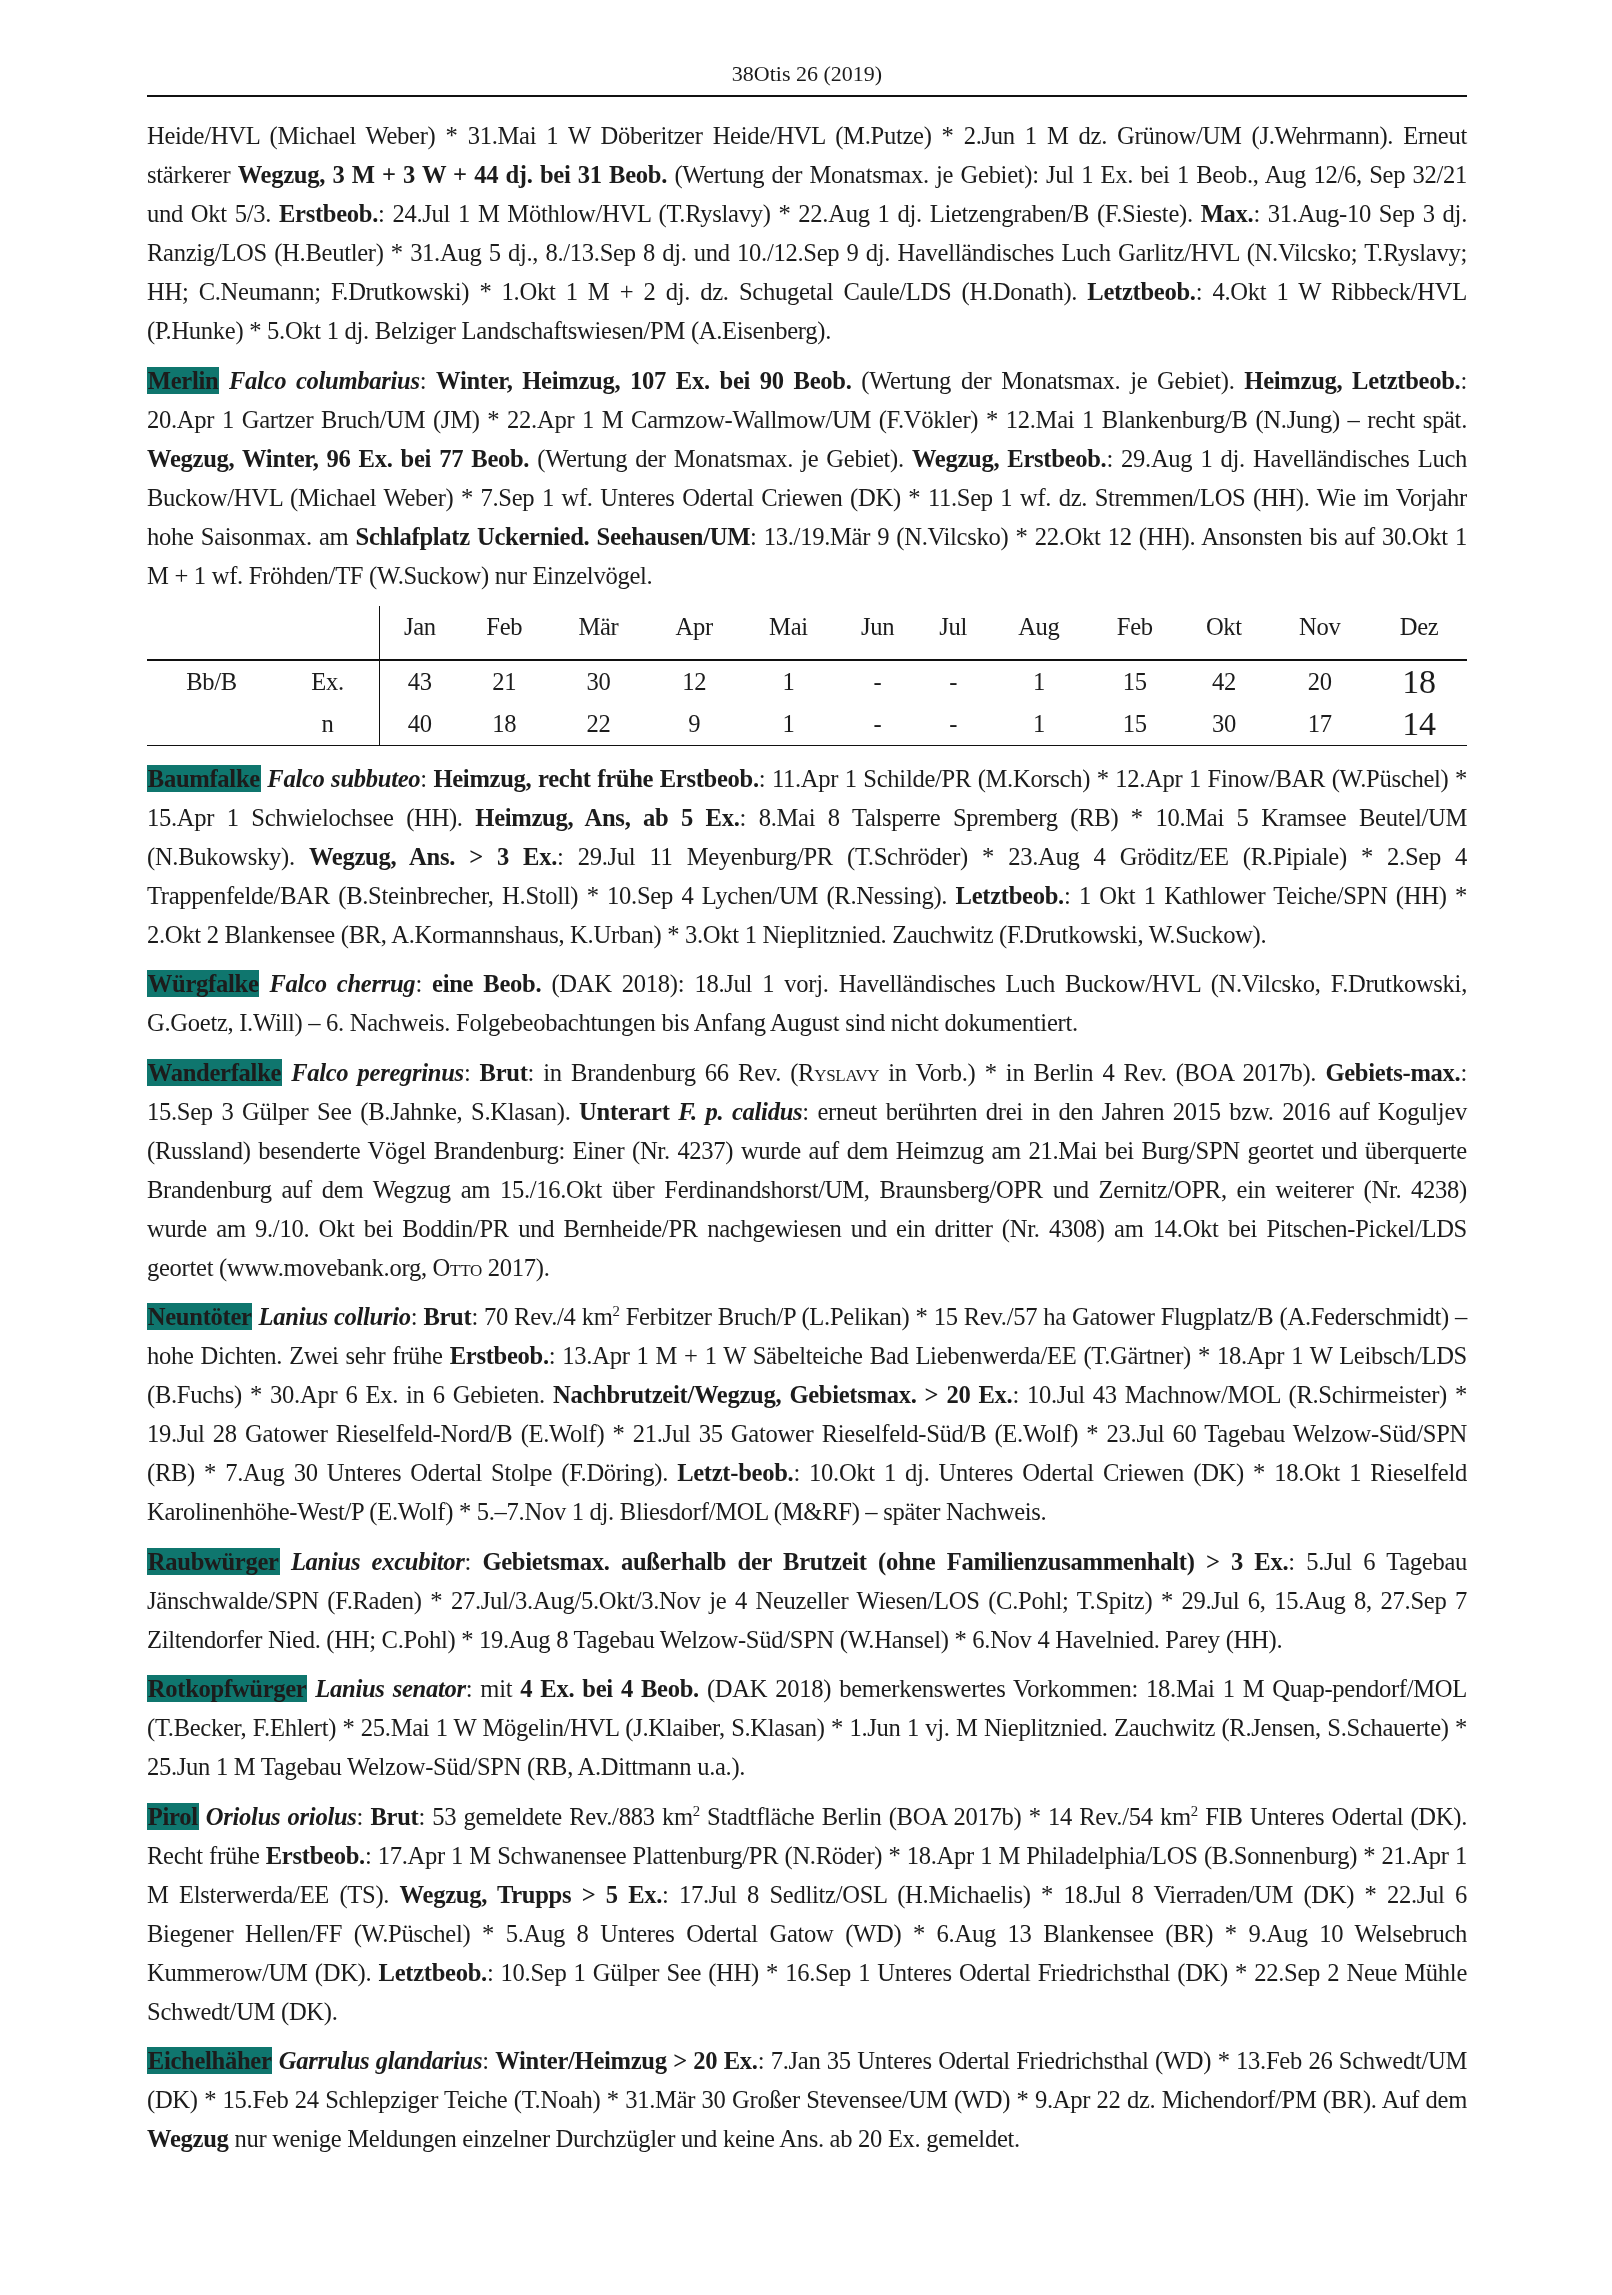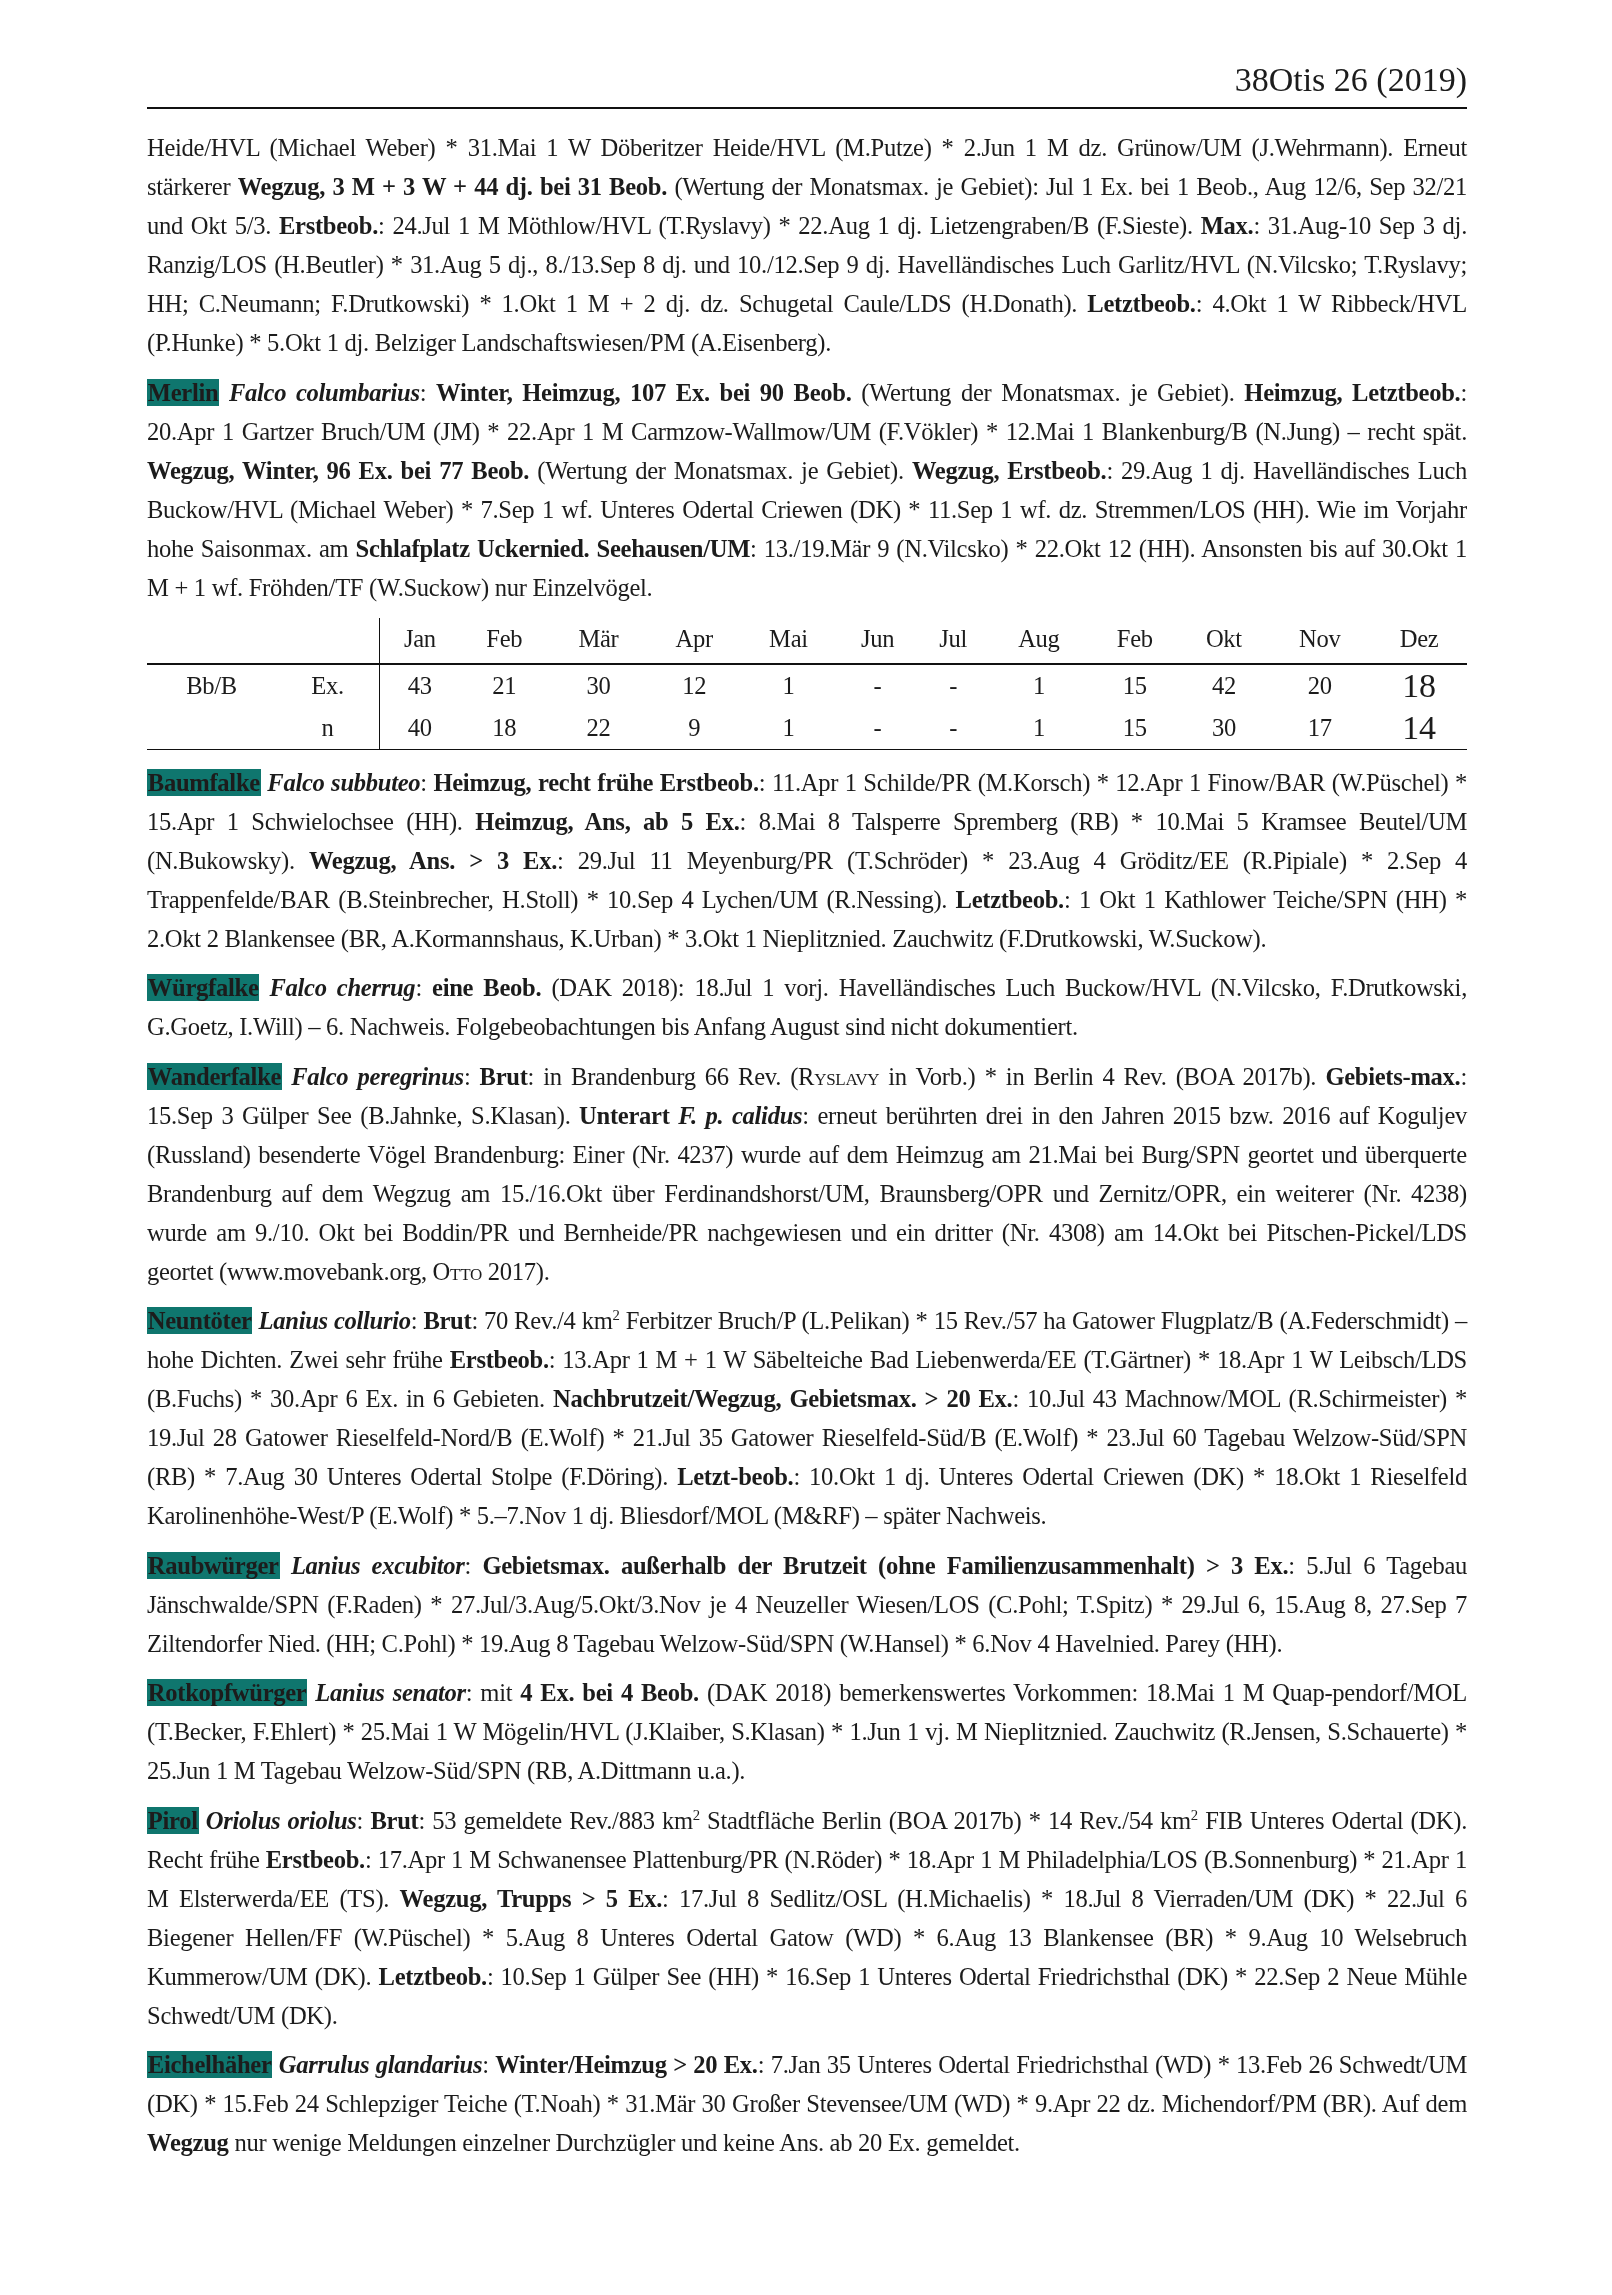--- a/index.html
+++ b/index.html
@@ -3,38 +3,38 @@
 <meta charset="utf-8">
 <style>
   html, body { margin: 0; padding: 0; background: #ffffff; }
   body {
     width: 1612px; height: 2295px; position: relative; overflow: hidden;
     font-family: "Liberation Serif", "DejaVu Serif", serif;
     color: #1c1c1c;
   }
   .page { position: absolute; left: 147px; top: 63px; width: 1320px; }
   .running-head {
-    display: flex; justify-content: flex-end; align-items: flex-end;
-    font-size: 34px; line-height: 1; padding-bottom: 9.7px;
+    display: flex; justify-content: center; align-items: flex-end;
+    font-size: 22px; line-height: 1; padding-bottom: 9.7px;
     border-bottom: 2.4px solid #111;
   }
   .body-text { margin-top: 19.3px; font-size: 24.6px; line-height: 39px; text-align: justify; letter-spacing: -0.3px; }
   .para { margin: 0 0 10.5px 0; }
   .para.cont { margin-bottom: 11.3px; }
   .sp-name { background: #0f766e; font-weight: bold; padding: 0 0.8px; }
   .sci { font-style: italic; font-weight: bold; }
   b { font-weight: bold; }
   .sc { font-variant: small-caps; }
   sup { font-size: 60%; line-height: 0; vertical-align: super; }
 
   table.monthly {
     width: 100%; border-collapse: collapse; font-size: 24.6px; margin: 4.8px 0 13px 0;
   }
   table.monthly th, table.monthly td { font-weight: normal; padding: 0; height: 42px; text-align: center; }
-  table.monthly th { height: 40px; vertical-align: bottom; padding-bottom: 5px; font-family: Liberation Serif, serif; }
+  table.monthly th { height: 40px; vertical-align: bottom; padding-bottom: 13px; font-family: Liberation Serif, serif; }
   table.monthly tr.head-row th { border-bottom: 2.4px solid #111; }
   table.monthly tr.last-row td { border-bottom: 1.6px solid #111; }
   table.monthly .c-region { width: 129px; text-align: center; }
   table.monthly .c-metric { width: 103px; text-align: center; border-right: 1.6px solid #111; }
   table.monthly .big { font-size: 34px; }
 </style>
 </head>
 <body>
 
 <div class="page">

